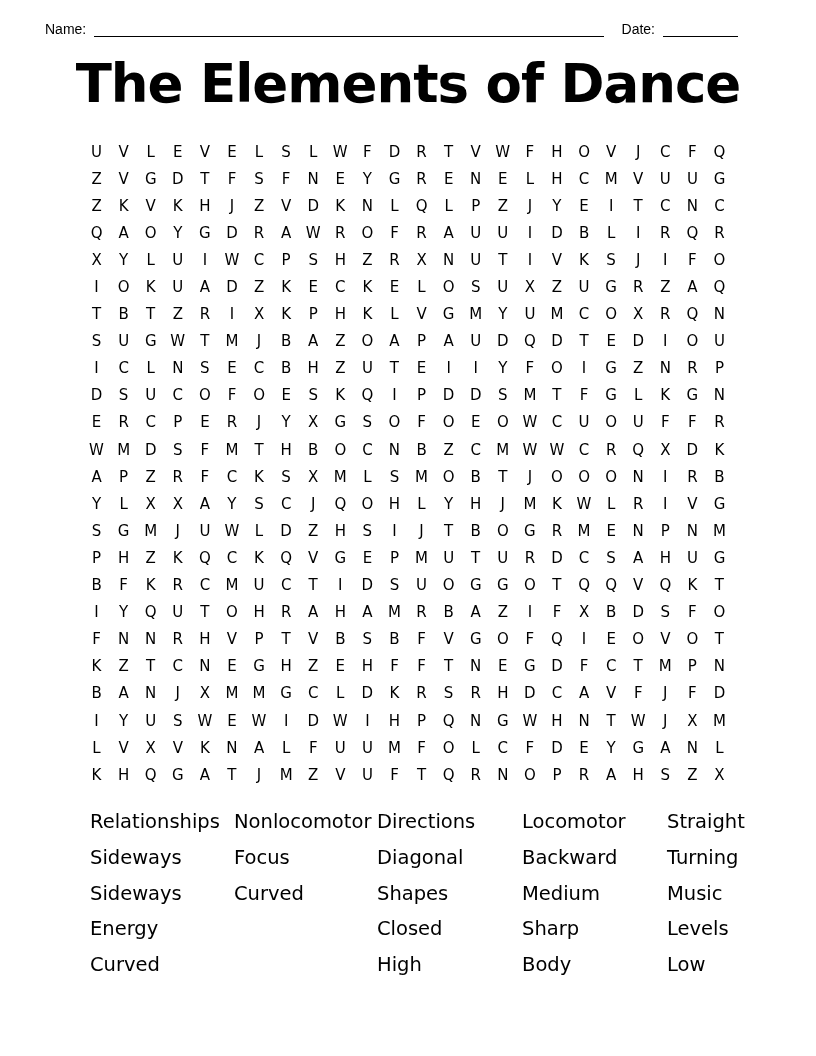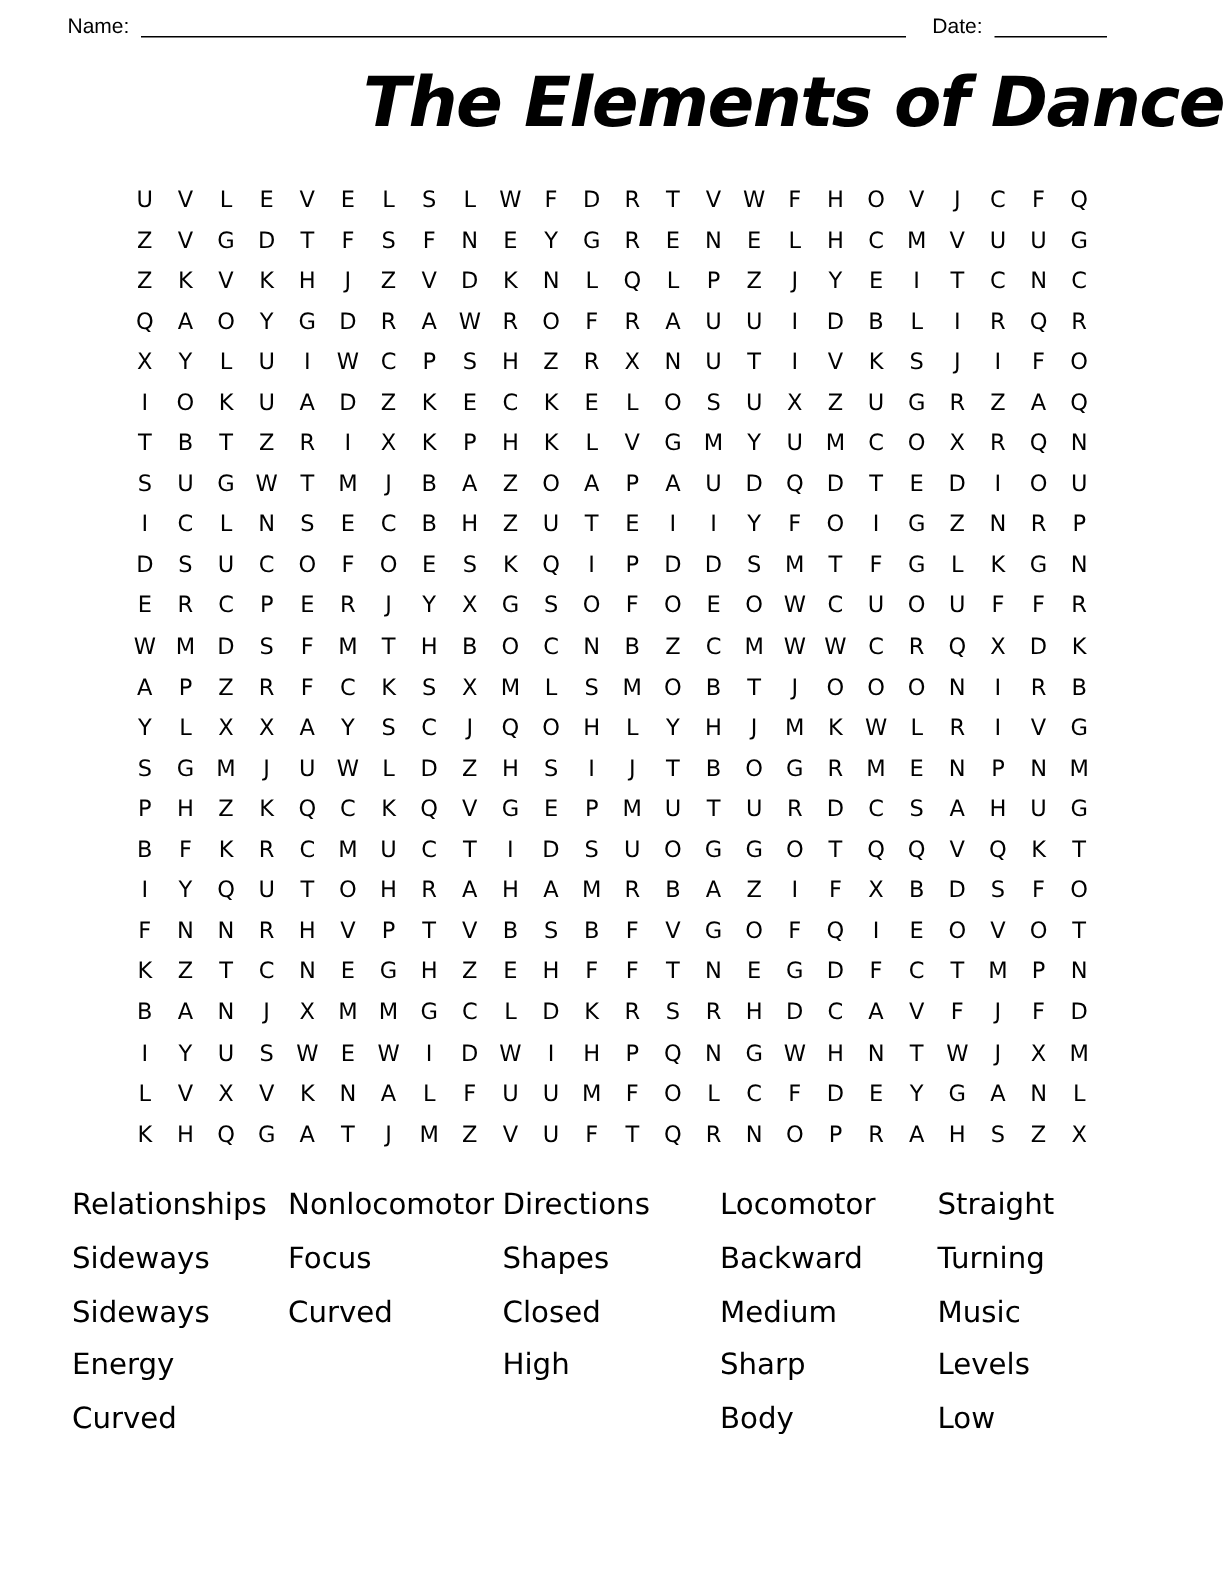--- a/index.html
+++ b/index.html
@@ -16,42 +16,41 @@
     width: 816px;
     height: 1056px;
     background: #ffffff;
     position: relative;
   }
   
   .header-row {
     display: flex;
     align-items: flex-end;
     padding: 2px 78px 0 45px;
-    height: 25px;
+    height: 37px;
   }
   .hdr-label {
     font-size: 14px;
     line-height: 16px;
     white-space: nowrap;
   }
   .fill-line {
     border-bottom: 1.4px solid #000000;
     height: 15px;
   }
   .name-line { flex: 1 1 auto; margin: 0 18px 0 8px; }
   .date-line { width: 75px; margin-left: 8px; }
   
   .title {
-    text-align: right;
-    font-size: 46px;
+    text-align: center;
+    font-size: 53px;
     font-weight: 600;
     letter-spacing: -1px;
     margin-top: 16px;
     font-family: "DejaVu Sans", sans-serif;
-    font-style: italic;
   }
   
   .grid {
     display: grid;
     grid-template-columns: repeat(24, 1fr);
     width: 650px;
     margin: 24px auto 0 auto;
   }
   .cell {
     width: 27.08px;
@@ -61,20 +60,21 @@
     justify-content: center;
     font-size: 15px;
     font-family: "DejaVu Sans", "Liberation Sans", sans-serif;
   }
   
   .word-bank {
     display: grid;
     grid-template-columns: 144px 143px 145px 145px 1fr;
     padding: 0 40px 0 48px;
     margin-top: 16px;
+    margin-left: 42px;
   }
   .wb-col { }
   .wb-item {
     font-size: 19.5px;
     line-height: 35.7px;
     white-space: nowrap;
     font-family: "DejaVu Sans", "Liberation Sans", sans-serif;
   }
 </style>
 </head>
@@ -678,20 +678,21 @@
         <div class="wb-item">Energy</div>
         <div class="wb-item">Curved</div>
       </div>
       <div class="wb-col">
         <div class="wb-item">Nonlocomotor</div>
         <div class="wb-item">Focus</div>
         <div class="wb-item">Curved</div>
       </div>
       <div class="wb-col">
         <div class="wb-item">Directions</div>
+        <div class="wb-item">Diagonal</div>
         <div class="wb-item">Shapes</div>
         <div class="wb-item">Closed</div>
         <div class="wb-item">High</div>
       </div>
       <div class="wb-col">
         <div class="wb-item">Locomotor</div>
         <div class="wb-item">Backward</div>
         <div class="wb-item">Medium</div>
         <div class="wb-item">Sharp</div>
         <div class="wb-item">Body</div>

